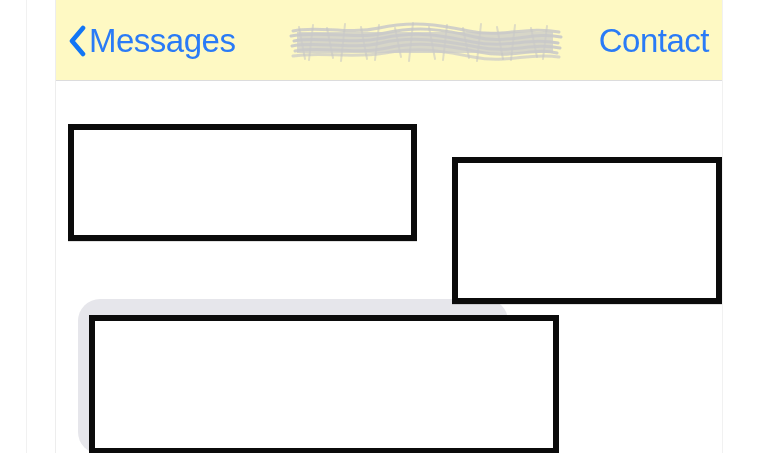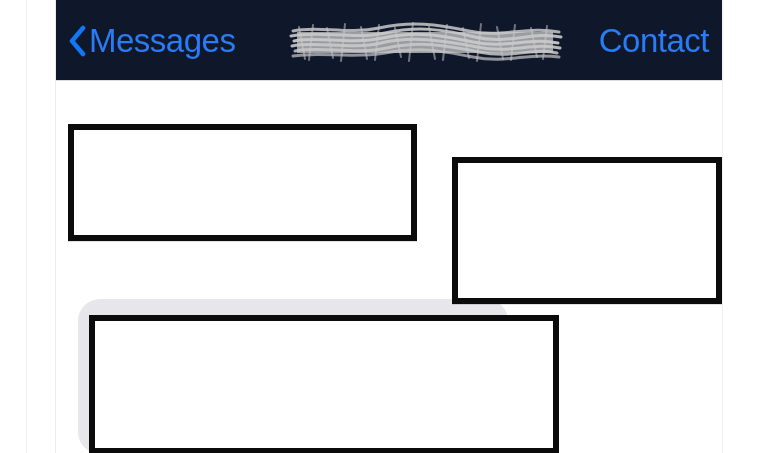--- a/index.html
+++ b/index.html
@@ -141,21 +141,21 @@
 <body>
 
 <div id="screenshot">
 
   <div class="gutter-rule r1"></div>
   <div class="gutter-rule r2"></div>
   <div class="gutter-rule r3"></div>
 
   <div class="phone">
 
-    <div class="navbar" style="background: #0f172a; border-bottom-color: rgb(220, 220, 221);">
+    <div class="navbar" style="background: #fef9c3; border-bottom-color: rgb(220, 220, 221);">
 
       <div class="nav-back">
         <span class="chevron-icon">
           <svg width="18" height="32" viewBox="0 0 18 32" fill="none" xmlns="http://www.w3.org/2000/svg">
             <path d="M15 3 L4 16 L15 29" stroke="#1276F5" stroke-width="4.6" stroke-linecap="round" stroke-linejoin="round"></path>
           </svg>
         </span>
         <span class="nav-back-label" style="color: rgb(42, 123, 246);">Messages</span>
       </div>
 

